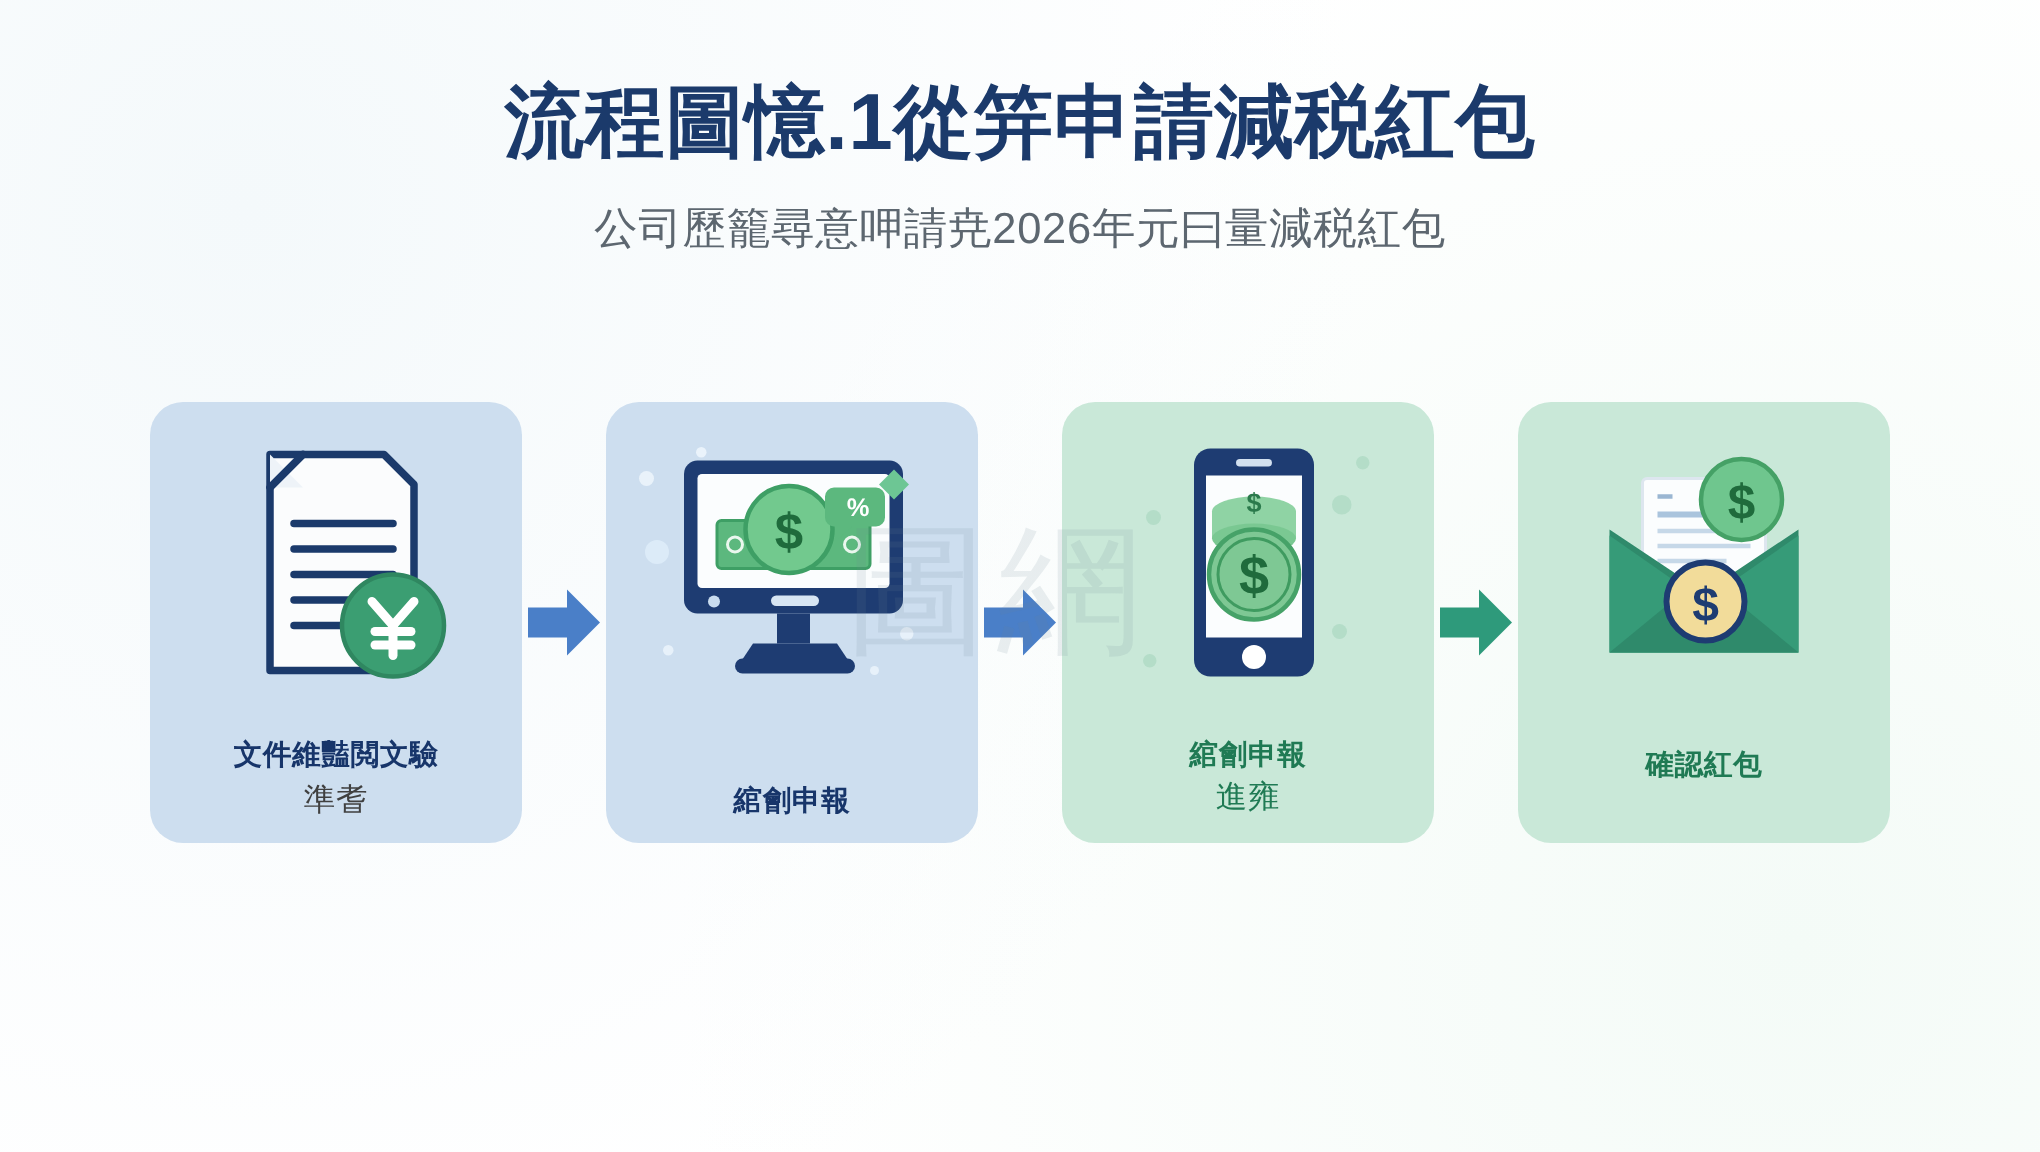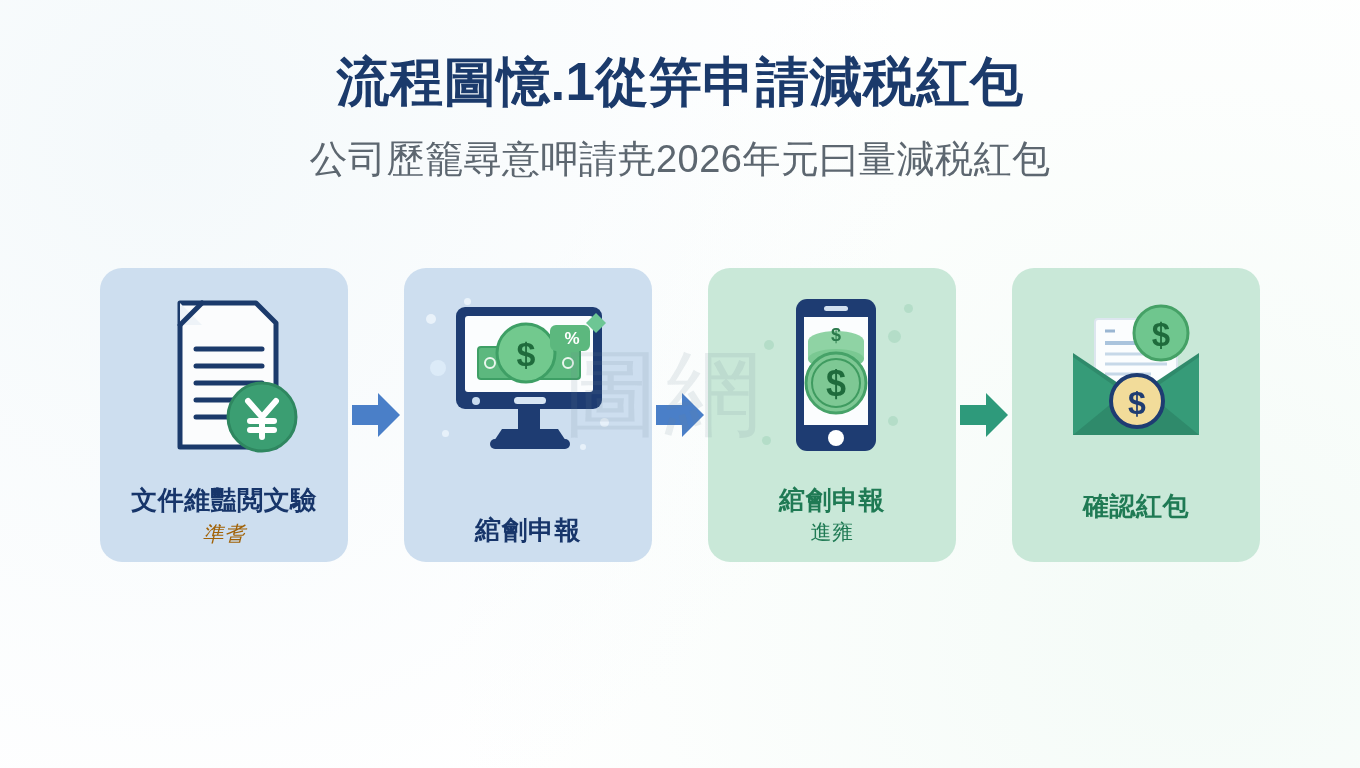--- a/index.html
+++ b/index.html
@@ -47,21 +47,21 @@
     font-size: 53px;
     line-height: 1.15;
     font-weight: bold;
     color: #1b3a6b;
     letter-spacing: 0.5px;
     white-space: nowrap;
   }
 
   .subtitle {
     margin-top: 22px;
-    font-size: 38px;
+    font-size: 29px;
     line-height: 1.3;
     font-weight: normal;
     color: #5d6770;
     letter-spacing: 0.5px;
     white-space: nowrap;
   }
 
   
   .watermark {
     position: absolute;
@@ -123,38 +123,38 @@
   .labels {
     position: absolute;
     bottom: 16px;
     left: 0;
     width: 100%;
     text-align: center;
     padding: 0 8px;
   }
 
   .label-main {
-    font-size: 26px;
+    font-size: 19px;
     font-weight: bold;
     line-height: 1.18;
     letter-spacing: 0.5px;
     white-space: nowrap;
   }
 
   .label-sub {
     margin-top: 5px;
     font-size: 21px;
     font-weight: normal;
     line-height: 1.2;
     letter-spacing: 0.5px;
     white-space: nowrap;
   }
 
   .card.blue .label-main  { color: #17356a; }
-  .card.blue .label-sub   { color: #a16207; font-style: italic; }
+  .card.blue .label-sub   { color: #404040; }
   .card.green .label-main { color: #1f7a54; }
   .card.green .label-sub  { color: #1f7a54; font-family: Liberation Mono, monospace; }
 
   
   .labels.single { bottom: 40px; }
 
   
   .arrow {
     flex: 0 0 auto;
     width: 56px;

